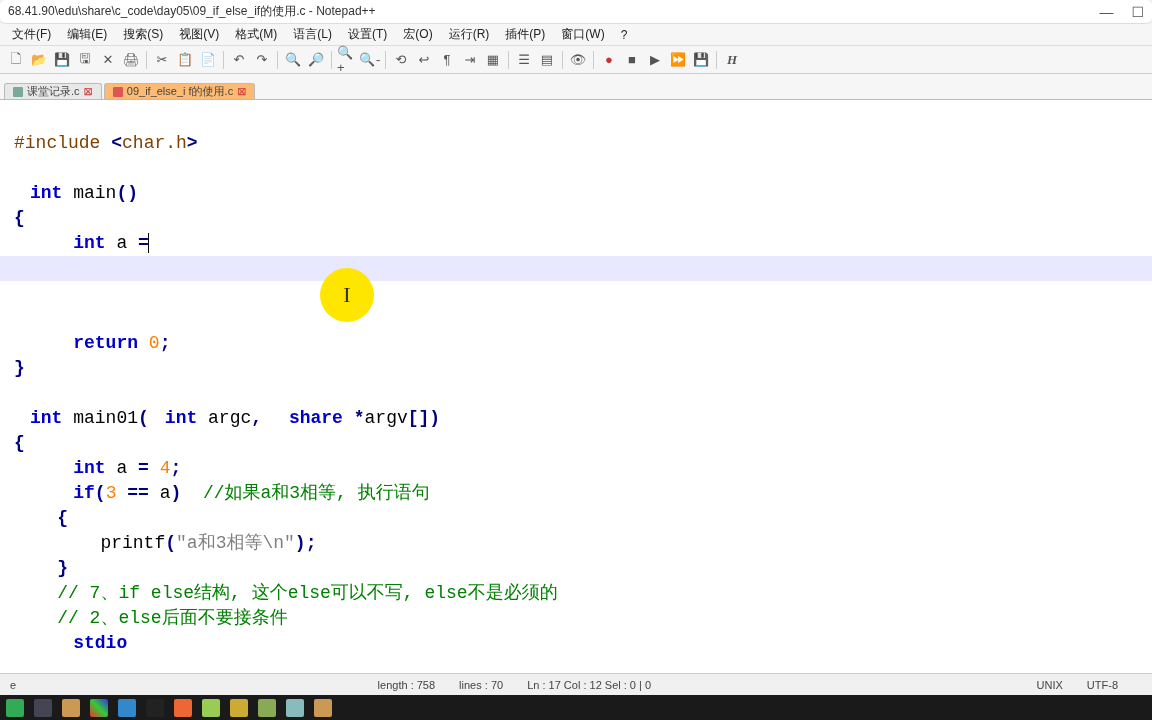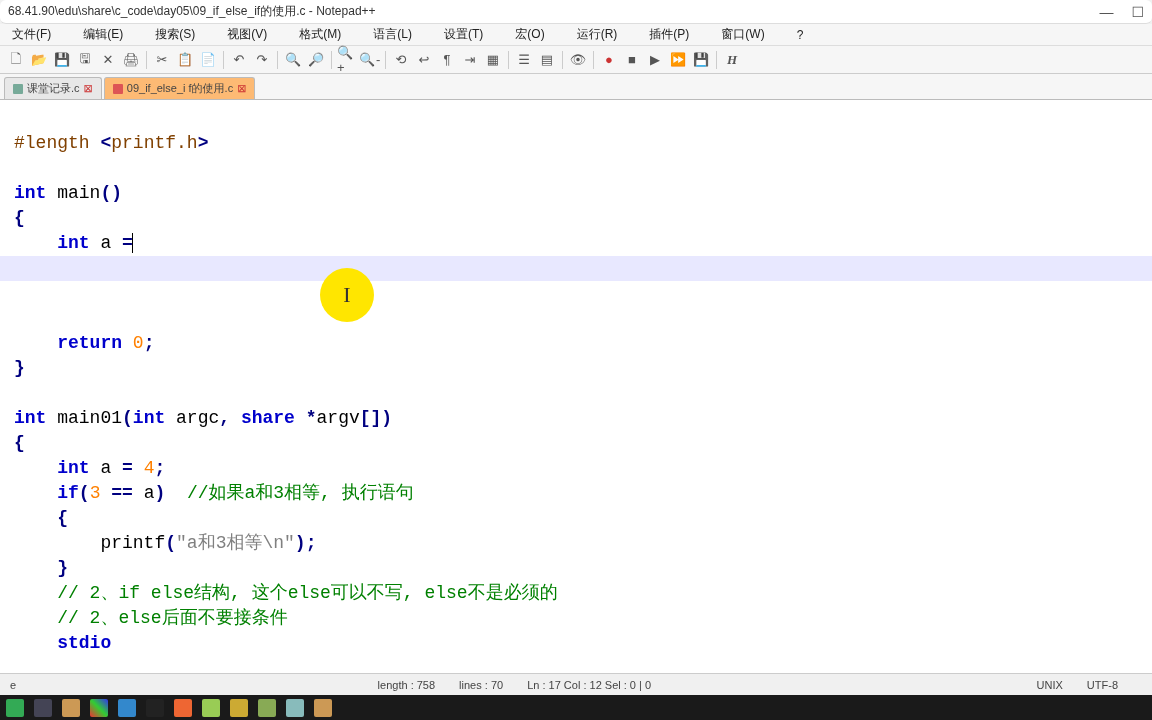--- a/index.html
+++ b/index.html
@@ -1,34 +1,34 @@
 <!DOCTYPE html>
 <html><head>
 <meta charset="utf-8">
 <style>
 * { margin: 0; padding: 0; box-sizing: border-box; }
 body { font-family: "Segoe UI", Tahoma, sans-serif; font-size: 12px; background: #f0f0f0; width: 1152px; height: 720px; overflow: hidden; position: relative; }
 .titlebar { height: 24px; background: #fff; display: flex; align-items: center; padding: 0 8px; border-bottom: 1px solid #ddd; border-radius: 6px; }
 .titlebar-text { color: #333; font-size: 12px; flex: 1; }
 .titlebar-controls { display: flex; gap: 18px; font-size: 14px; color: #555; }
-.menubar { height: 22px; background: #f6f6f6; display: flex; align-items: center; padding: 0 6px; gap: 20px; border-bottom: 1px solid #ddd; }
+.menubar { height: 22px; background: #f6f6f6; display: flex; align-items: center; padding: 0 6px; gap: 4px; border-bottom: 1px solid #ddd; }
 .menubar span { padding: 2px 6px; cursor: pointer; font-size: 12px; color: #222; }
 .toolbar { height: 28px; background: #f6f6f6; display: flex; align-items: center; padding: 0 6px; gap: 3px; border-bottom: 1px solid #ccc; }
 .tb-btn { width: 20px; height: 20px; display: flex; align-items: center; justify-content: center; font-size: 13px; color: #555; cursor: pointer; border-radius: 2px; }
 .tb-sep { width: 1px; height: 18px; background: #ccc; margin: 0 2px; }
 .tabbar { height: 26px; background: #f6f6f6; display: flex; align-items: flex-end; padding: 0 4px; border-bottom: 1px solid #bbb; }
-.tab { height: 22px; padding: 0 8px; display: flex; align-items: center; gap: 4px; background: #e8e8e8; border: 1px solid #bbb; border-bottom: none; border-radius: 3px 3px 0 0; margin-right: 2px; font-size: 11px; color: #444; cursor: pointer; }
+.tab { height: 16px; padding: 0 8px; display: flex; align-items: center; gap: 4px; background: #e8e8e8; border: 1px solid #bbb; border-bottom: none; border-radius: 3px 3px 0 0; margin-right: 2px; font-size: 11px; color: #444; cursor: pointer; }
 .tab.active { background: #fdba74; }
 .tab-icon { width: 10px; height: 10px; background: #7a9; border-radius: 1px; }
 .tab-close { font-size: 11px; color: #c33; }
 .editor { background: #fff; height: 575px; overflow: hidden; position: relative; padding: 6px 0 0 14px; }
 .code { font-family: "Consolas", "Courier New", monospace; font-size: 18px; line-height: 25px; white-space: pre; color: #000; position: relative; }
 .hl-line { position: absolute; left: 0; right: 0; height: 25px; background: #e8e8ff; z-index: 0; }
 .code-content { position: relative; z-index: 1; }
-.kw { color: #0000cc; font-weight: bold; }
+.kw { color: #0000cc; font-weight: bold; margin-left: 16px; }
 .pre { color: #804000; }
 .num { color: #ff8000; }
 .str { color: #808080; }
 .cmt { color: #008000; }
 .pun { color: #000080; font-weight: bold; }
 .statusbar { position: absolute; bottom: 25px; left: 0; right: 0; height: 22px; background: #f0f0f0; border-top: 1px solid #ccc; display: flex; align-items: center; padding: 0 10px; font-size: 11px; color: #444; }
 .sb-left { flex: 0 0 auto; }
 .sb-spacer { flex: 1; }
 .sb-item { margin-right: 24px; }
 .taskbar { position: absolute; bottom: 0; left: 0; right: 0; height: 25px; background: #1a1a1a; display: flex; align-items: center; padding: 0 6px; gap: 10px; }
@@ -112,39 +112,39 @@
   <div class="tab active">
     <span class="tab-icon" style="background:#d55"></span>
     <span>09_if_else_i f的使用.c</span>
     <span class="tab-close">⊠</span>
   </div>
 </div>
 
 <div class="editor">
   <div class="hl-line" style="top:156px"></div>
   <div class="code code-content">
-<span class="pre">#length</span> <span class="pun">&lt;</span><span class="pre">printf.h</span><span class="pun">&gt;</span>
+<span class="pre">#include</span> <span class="pun">&lt;</span><span class="pre">char.h</span><span class="pun">&gt;</span>
 
 <span class="kw">int</span> main<span class="pun">()</span>
 <span class="pun">{</span>
     <span class="kw">int</span> a <span class="pun">=</span><span class="text-cursor"></span>
 
 
 
     <span class="kw">return</span> <span class="num">0</span><span class="pun">;</span>
 <span class="pun">}</span>
 
 <span class="kw">int</span> main01<span class="pun">(</span><span class="kw">int</span> argc<span class="pun">,</span> <span class="kw">share</span> <span class="pun">*</span>argv<span class="pun">[])</span>
 <span class="pun">{</span>
     <span class="kw">int</span> a <span class="pun">=</span> <span class="num">4</span><span class="pun">;</span>
     <span class="kw">if</span><span class="pun">(</span><span class="num">3</span> <span class="pun">==</span> a<span class="pun">)</span>  <span class="cmt">//如果a和3相等, 执行语句</span>
     <span class="pun">{</span>
         printf<span class="pun">(</span><span class="str">"a和3相等\n"</span><span class="pun">);</span>
     <span class="pun">}</span>
-    <span class="cmt">// 2、if else结构, 这个else可以不写, else不是必须的</span>
+    <span class="cmt">// 7、if else结构, 这个else可以不写, else不是必须的</span>
     <span class="cmt">// 2、else后面不要接条件</span>
     <span class="kw">stdio</span></div>
   <div class="cursor-marker" style="left:320px;top:168px">I</div>
 </div>
 
 <div class="statusbar">
   <span class="sb-left">e</span>
   <span class="sb-spacer"></span>
   <span class="sb-item">length : 758</span>
   <span class="sb-item">lines : 70</span>

